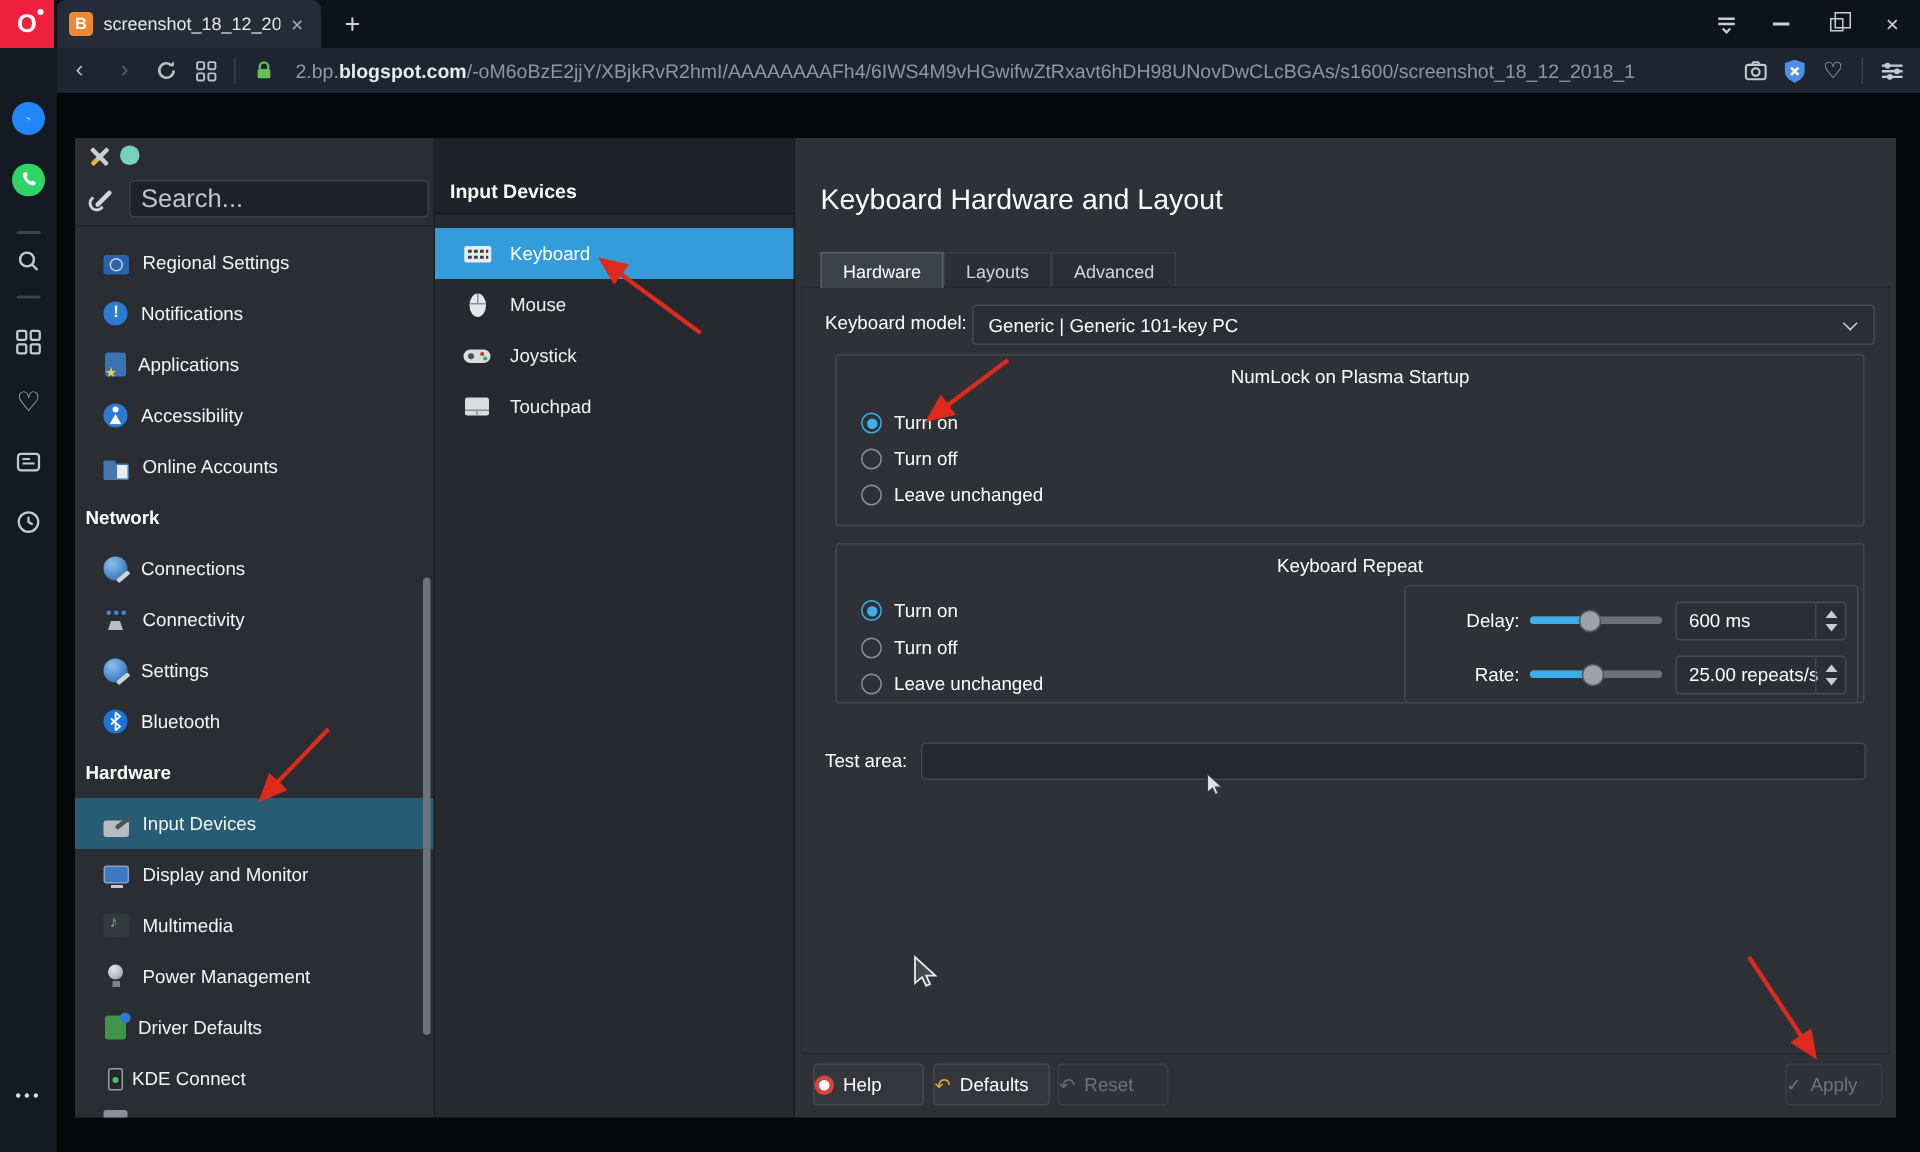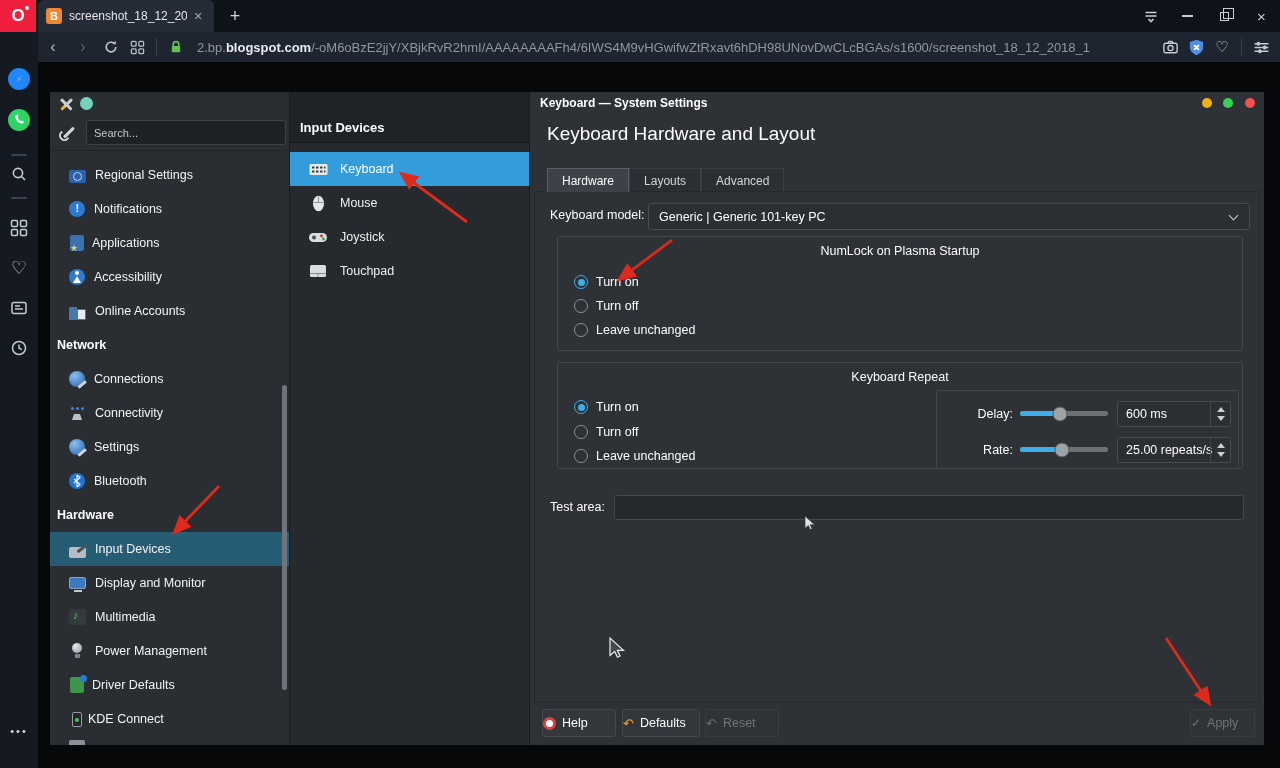--- a/index.html
+++ b/index.html
@@ -46,21 +46,21 @@
 #c1-title { position:absolute; left:0; top:0; width:100%; height:24px; }
 .xtool { position:absolute; left:10px; top:6px; width:13px; height:13px; }
 .xtool::before,.xtool::after { content:""; position:absolute; left:-1px; top:5px; width:15px; height:2.5px; border-radius:1px; }
 .xtool::before { background:#c9ced3; transform:rotate(45deg); }
 .xtool::after { background:linear-gradient(90deg,#e8b73a 30%,#c9ced3 30%); transform:rotate(-45deg); }
 .tealdot { position:absolute; left:30px; top:5px; width:13px; height:13px; border-radius:50%; background:#76d2bd; }
 #searchrow { position:absolute; left:0; top:24px; width:100%; height:34px; }
 #wrench { position:absolute; left:10px; top:7px; width:18px; height:18px; }
 #wrench::before { content:""; position:absolute; width:14px; height:3px; border-radius:2px; background:#cfd4d9; left:2px; top:8px; transform:rotate(-45deg); }
 #wrench::after { content:""; position:absolute; width:7px; height:7px; border:2.5px solid #cfd4d9; border-radius:50%; left:-1px; top:7px; clip-path:polygon(0 0,60% 0,60% 100%,0 100%); transform:rotate(-45deg); }
-#c1-search { position:absolute; left:36px; top:4px; width:200px; height:25px; background:#1e2226; border:1px solid #3c4146; border-radius:3px; color:#fcfcfc; font-size:11px; padding:0 7px; font-family:"Liberation Sans",sans-serif; }
+#c1-search { position:absolute; left:36px; top:4px; width:200px; height:25px; background:#1e2226; border:1px solid #3c4146; border-radius:3px; color:#fcfcfc; font-size:17px; padding:0 7px; font-family:"Liberation Sans",sans-serif; }
 #c1-search::placeholder { color:#c2c6ca; opacity:1; }
 #c1-div { position:absolute; left:0; top:58px; width:100%; height:1px; background:#202327; }
 #catlist { position:absolute; left:0; top:66px; width:100%; }
 .cat-item { height:34px; display:flex; align-items:center; padding-left:19px; font-size:12.5px; color:#f2f3f4; }
 .cat-item.sel { background:#275d74; }
 .cat-header { height:34px; display:flex; align-items:center; padding-left:7px; font-size:12.5px; font-weight:bold; }
 .cl { margin-left:0; }
 #c1-scroll { position:absolute; right:2px; top:293px; width:5px; height:305px; border-radius:3px; background:#6e747a; }
 #c1-sliver { position:absolute; left:19px; top:648px; width:16px; height:6px; background:#8a9096; border-radius:2px 2px 0 0; }
 
@@ -418,26 +418,20 @@
                 <rect x="1" y="1" width="16" height="12" rx="1.5" fill="#d9dde0"></rect>
                 <path d="M1 9.5h16M9 9.5V13" stroke="#858b90" stroke-width="1"></path>
               </svg>
             </span>
         <span>Touchpad</span>
       </div>
     </div>
   </div>
 
   <div id="col3">
-    <div id="c3-titlebar">
-      <span class="t">Keyboard — System Settings</span>
-      <span class="light" style="right:52px; background:#edb211;"></span>
-      <span class="light" style="right:31px; background:#39d353;"></span>
-      <span class="light" style="right:9px; background:#f4504d;"></span>
-    </div>
     <div id="c3-heading">Keyboard Hardware and Layout</div>
     <div id="tabsrow">
       <div class="ktab active">Hardware</div>
       <div class="ktab">Layouts</div>
       <div class="ktab">Advanced</div>
     </div>
     <div id="frame"></div>
 
     <div id="modelrow">
       <span class="lbl">Keyboard model:</span>

